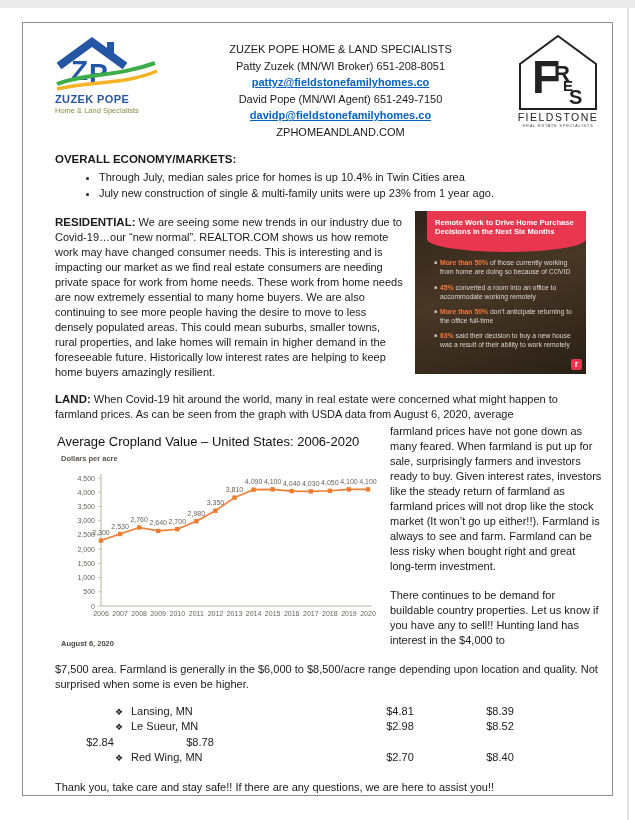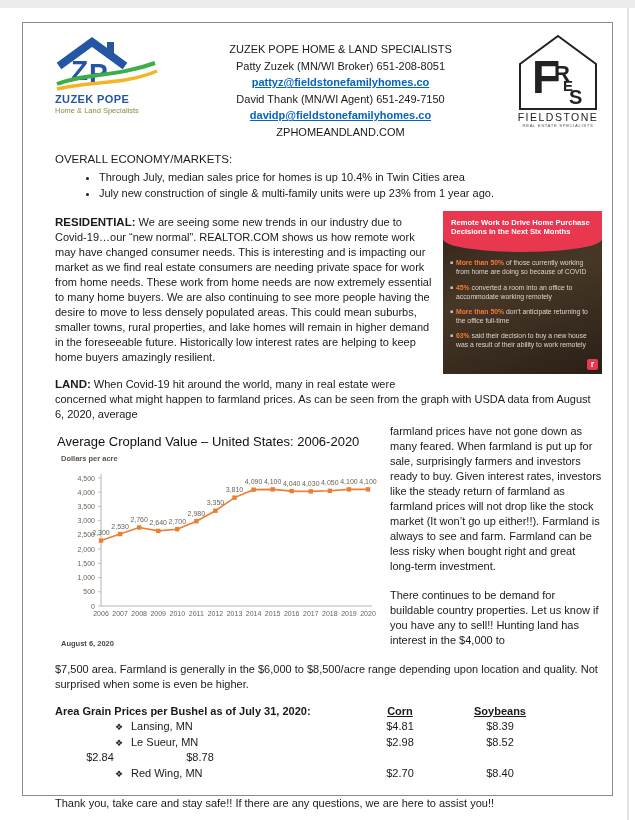--- a/index.html
+++ b/index.html
@@ -18,31 +18,32 @@
   .hdr{display:flex;align-items:flex-start;}
   .zp-logo{width:112px;flex:0 0 112px;padding-top:4px;}
   .zp-name{color:#2456A4;font-weight:bold;font-size:11px;letter-spacing:.4px;margin-top:-2px;}
   .zp-tag{color:#8a8a45;font-size:7.5px;margin-top:1px;}
   .hdr-center{flex:1;text-align:center;font-size:11px;line-height:1.5;padding-top:10px;}
   .hdr-center a{color:#0563C1;text-decoration:underline;font-weight:bold;}
   .fs-logo{width:88px;flex:0 0 88px;text-align:center;padding-top:2px;}
   
   .date{font-weight:bold;font-size:12px;margin:8px 0 0 0;}
   section{font-size:11px;line-height:1.36;}
-  .sec-head{font-weight:normal;font-size:11.5px;}
+  .sec-head{font-weight:bold;font-size:11.5px;}
   .economy{margin-top:12px;}
   .economy ul{margin:2px 0 0 0;padding-left:44px;}
   .economy li{margin:1px 0;}
   .residential{margin-top:14px;}
   .bold-label{font-weight:bold;font-size:11.5px;}
   
   .infographic{
-    float:right;width:159px;height:163px;margin:-4px 0 4px 10px;
+    float:right;width:159px;height:163px;margin:-4px 16px 4px 10px;
     position:relative;background:linear-gradient(160deg,#30241a 0%,#473726 45%,#2a2017 100%);
     overflow:hidden;
+    padding-left:12px;
   }
   .ig-head{background:#E8374E;color:#fff;font-weight:bold;font-size:7.6px;
     line-height:1.3;padding:7px 8px 2px 8px;}
   .ig-curve{background:#E8374E;height:13px;border-radius:0 0 50% 50% / 0 0 100% 100%;}
   .ig-body{padding:6px 7px 0 7px;}
   .ig-item{display:flex;color:#ddd6ce;font-size:6.8px;line-height:1.35;margin-bottom:6px;}
   .ig-bullet{color:#cfc8c0;margin-right:3px;font-size:5px;line-height:1.9;}
   .ig-hl{color:#F4793B;font-weight:bold;}
   .ig-mark{position:absolute;right:4px;bottom:4px;width:11px;height:11px;background:#E8374E;
     border-radius:2px;color:#fff;font-weight:bold;font-size:9px;line-height:11px;text-align:center;}
@@ -92,21 +93,21 @@
     </div>
 
     <div class="hdr-center">
       <div>ZUZEK POPE HOME &amp; LAND SPECIALISTS</div>
       <div>
         <span>Patty Zuzek (MN/WI Broker)</span>
         <span>651-208-8051</span>
         <a href="#">pattyz@fieldstonefamilyhomes.co</a>
       </div>
       <div>
-        <span>David Thank (MN/WI Agent)</span>
+        <span>David Pope (MN/WI Agent)</span>
         <span>651-249-7150</span>
         <a href="#">davidp@fieldstonefamilyhomes.co</a>
       </div>
       <div>ZPHOMEANDLAND.COM</div>
     </div>
 
     <div class="fs-logo">
       <svg width="84" height="96" viewBox="0 0 84 96">
         <polygon points="42,3 80,31 80,76 4,76 4,31" fill="#ffffff" stroke="#222" stroke-width="2"></polygon>
         <text x="16" y="60" font-size="46" font-weight="bold" font-family="Liberation Serif, serif" fill="#222">F</text>
@@ -237,25 +238,20 @@
       </div>
       <div class="land-side">
         <p>farmland prices have not gone down as many feared. When farmland is put up for sale, surprisingly farmers and investors ready to buy. Given interest rates, investors like the steady return of farmland as farmland prices will not drop like the stock market (It won’t go up either!!). Farmland is always to see and farm. Farmland can be less risky when bought right and great long-term investment.</p>
         <p>There continues to be demand for buildable country properties. Let us know if you have any to sell!!  Hunting land has interest in the $4,000 to</p>
       </div>
     </div>
     <p class="land-bottom">$7,500 area. Farmland is generally in the $6,000 to $8,500/acre range depending upon location and quality. Not surprised when some is even be higher.</p>
   </section>
 
   <section class="grain">
-    <div class="grain-row g-head">
-      <div class="g-loc">Area Grain Prices per Bushel as of July 31, 2020:</div>
-      <div class="g-corn"><span>Corn</span></div>
-      <div class="g-soy"><span>Soybeans</span></div>
-    </div>
     <div class="grain-row">
       <div class="g-loc"><span class="g-bullet">❖</span><span>Lansing, MN</span></div>
       <div class="g-corn">$4.81</div>
       <div class="g-soy">$8.39</div>
     </div>
     <div class="grain-row">
       <div class="g-loc"><span class="g-bullet">❖</span><span>Le Sueur, MN</span></div>
       <div class="g-corn">$2.98</div>
       <div class="g-soy">$8.52</div>
     </div>

